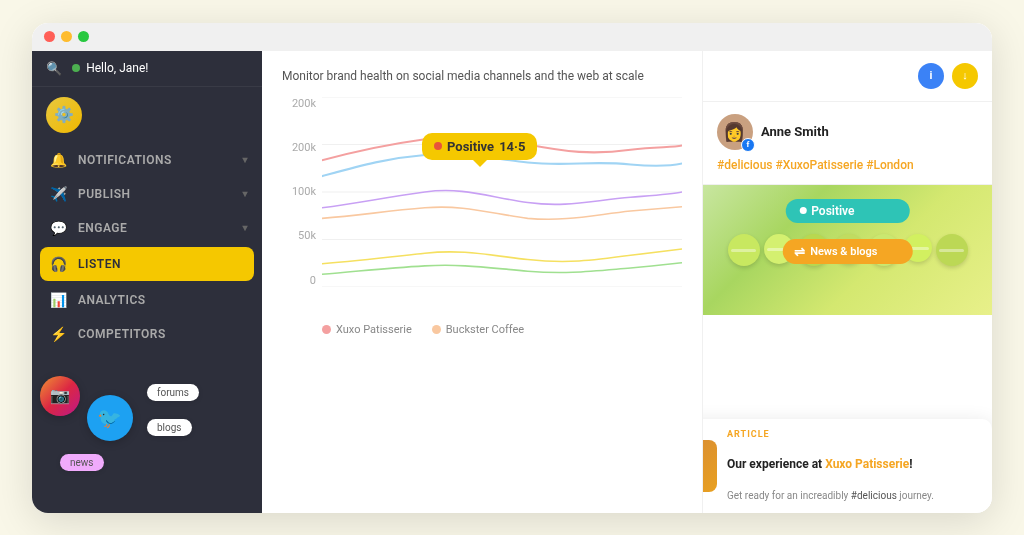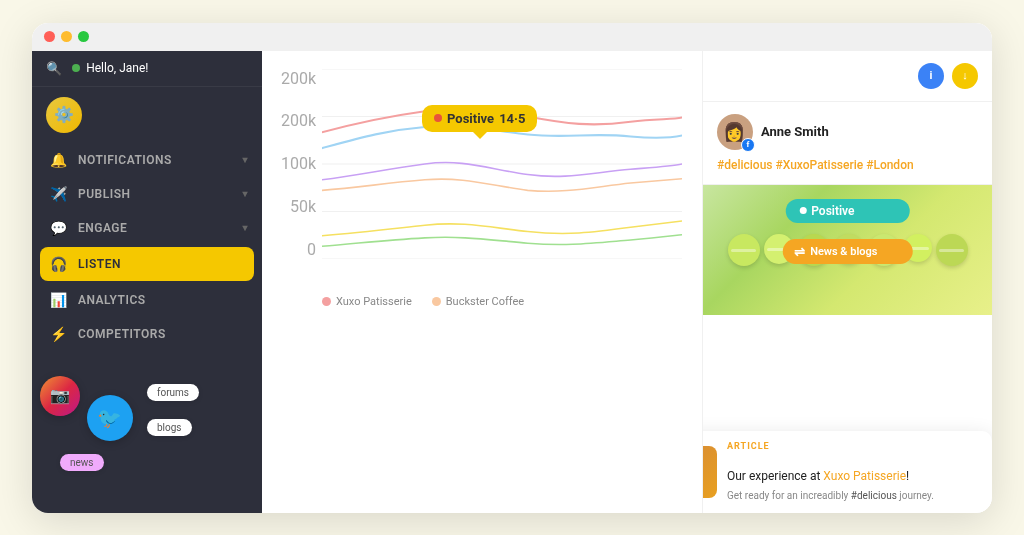--- a/index.html
+++ b/index.html
@@ -208,21 +208,21 @@
       bottom: 30px;
       width: 40px;
       display: flex;
       flex-direction: column;
       justify-content: space-between;
       align-items: flex-end;
       padding-right: 6px;
     }
 
     .y-label {
-      font-size: 16px;
+      font-size: 11px;
       color: #aaa;
     }
 
     .chart-svg-wrap {
       position: absolute;
       left: 40px;
       right: 0;
       top: 0;
       bottom: 30px;
     }
@@ -488,24 +488,24 @@
       font-size: 9px;
       font-weight: 700;
       letter-spacing: 1px;
       color: #f5a623;
       text-transform: uppercase;
       margin-bottom: 18px;
     }
 
     .article-title {
       font-size: 12px;
-      font-weight: 400;
+      font-weight: 700;
       color: #222;
       line-height: 1.3;
-      margin-bottom: 4px;
+      margin-bottom: 16px;
     }
 
     .article-title .highlight {
       color: #f5a623;
     }
 
     .article-desc {
       font-size: 10px;
       color: #888;
       line-height: 1.4;
@@ -592,20 +592,21 @@
           <span style="color:#fff; font-size:16px;">📷</span>
         </div>
         <div class="bubble-label bubble-forums" style="position:absolute; left:115px; bottom:70px; background:#fff; border-radius:20px; padding:3px 10px; font-size:10px; color:#555; box-shadow:0 1px 5px rgba(0,0,0,0.12);">forums</div>
         <div class="bubble-label bubble-blogs" style="position:absolute; left:115px; bottom:35px; background:#fff; border-radius:20px; padding:3px 10px; font-size:10px; color:#555; box-shadow:0 1px 5px rgba(0,0,0,0.12);">blogs</div>
         <div class="bubble-label bubble-news" style="position:absolute; left:28px; bottom:0px; background:#f0abfc; border-radius:20px; padding:3px 10px; font-size:10px; color:#555; box-shadow:0 1px 5px rgba(0,0,0,0.12);">news</div>
       </div>
     </div>
 
     <div class="content-area">
       <div class="chart-section">
+        <div class="chart-title">Monitor brand health on social media channels and the web at scale</div>
 
         <div class="chart-container">
 
           <div class="y-axis">
             <span class="y-label">200k</span>
             <span class="y-label">200k</span>
             <span class="y-label">100k</span>
             <span class="y-label">50k</span>
             <span class="y-label">0</span>
           </div>

